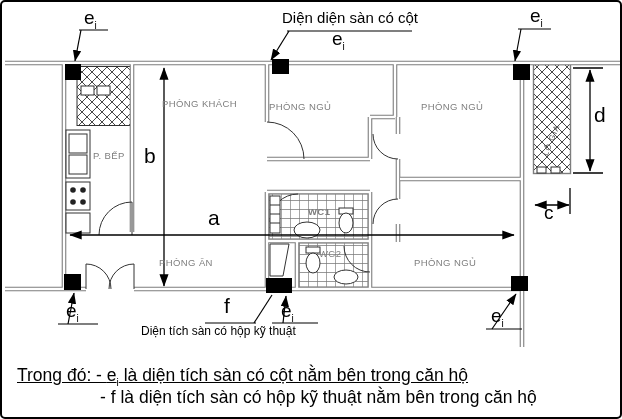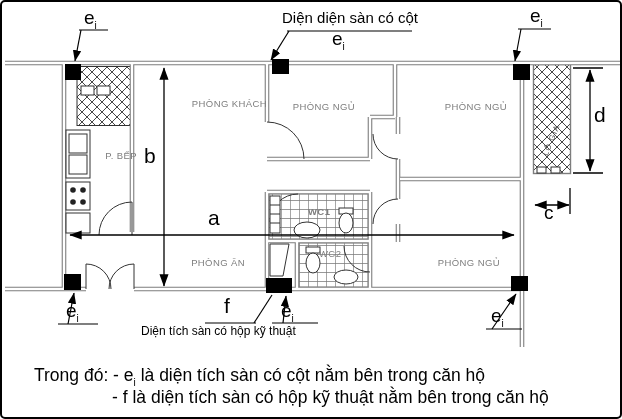--- a/index.html
+++ b/index.html
@@ -9,21 +9,21 @@
     font-family:"Liberation Sans",sans-serif;color:#000;
   }
   svg.plan{position:absolute;left:0;top:0;width:622px;height:419px;}
   .wo{stroke:#7d7d7d;stroke-width:4.6;fill:none;}
   .wi{stroke:#fff;stroke-width:2.4;fill:none;}
   .det{stroke:#333;stroke-width:1;fill:none;}
   .fix{stroke:#333;stroke-width:1;fill:#fff;}
   .dim{stroke:#000;stroke-width:1.3;fill:none;}
   .ldr{stroke:#000;stroke-width:1.2;fill:none;}
   .lbl{position:absolute;white-space:nowrap;line-height:1.05;}
-  .room{color:#7e7e7e;font-size:9.5px;letter-spacing:.4px;text-align:right;}
+  .room{color:#7e7e7e;font-size:9.5px;letter-spacing:.4px;text-align:left;}
   .dimlbl{font-size:21px;}
   .ei{font-size:19px;}
   .ei sub{font-size:10px;}
   .ct-title{font-size:15px;text-align:center;}
   .cap{font-size:12px;}
   .fline{font-size:17.5px;}
   .fline sub{font-size:10px;}
   .sigma{font-weight:bold;font-size:19px;}
   .balc{color:#555;font-size:8px;transform:rotate(-68deg);transform-origin:0 0;letter-spacing:1px;}
 </style>
@@ -147,18 +147,18 @@
   <div class="lbl ct-title" style="left:280px;top:8px;width:136px;">Diện diện sàn có cột</div>
   <div class="lbl ei" style="left:82px;top:6px;"><span>e</span><sub>i</sub></div>
   <div class="lbl ei" style="left:330px;top:27px;"><span>e</span><sub>i</sub></div>
   <div class="lbl ei" style="left:528px;top:4px;"><span>e</span><sub>i</sub></div>
   <div class="lbl ei" style="left:64px;top:299px;"><span>e</span><sub>i</sub></div>
   <div class="lbl ei" style="left:279px;top:299px;"><span>e</span><sub>i</sub></div>
   <div class="lbl ei" style="left:489px;top:304px;"><span>e</span><sub>i</sub></div>
   <div class="lbl dimlbl" style="left:222px;top:293px;">f</div>
   <div class="lbl cap" style="left:139px;top:323px;">Diện tích sàn có hộp kỹ thuật</div>
 
-  <div class="lbl fline" style="left:32px;top:364px;">
+  <div class="lbl fline" style="left:15px;top:364px;text-decoration:underline;">
     <span>Trong đó: - </span><span>e</span><sub>i</sub><span> là diện tích sàn có cột nằm bên trong căn hộ</span>
   </div>
-  <div class="lbl fline" style="left:110px;top:386px;">- f là diện tích sàn có hộp kỹ thuật nằm bên trong căn hộ</div>
+  <div class="lbl fline" style="left:98px;top:386px;">- f là diện tích sàn có hộp kỹ thuật nằm bên trong căn hộ</div>
 
 </div>
 
 </body></html>

